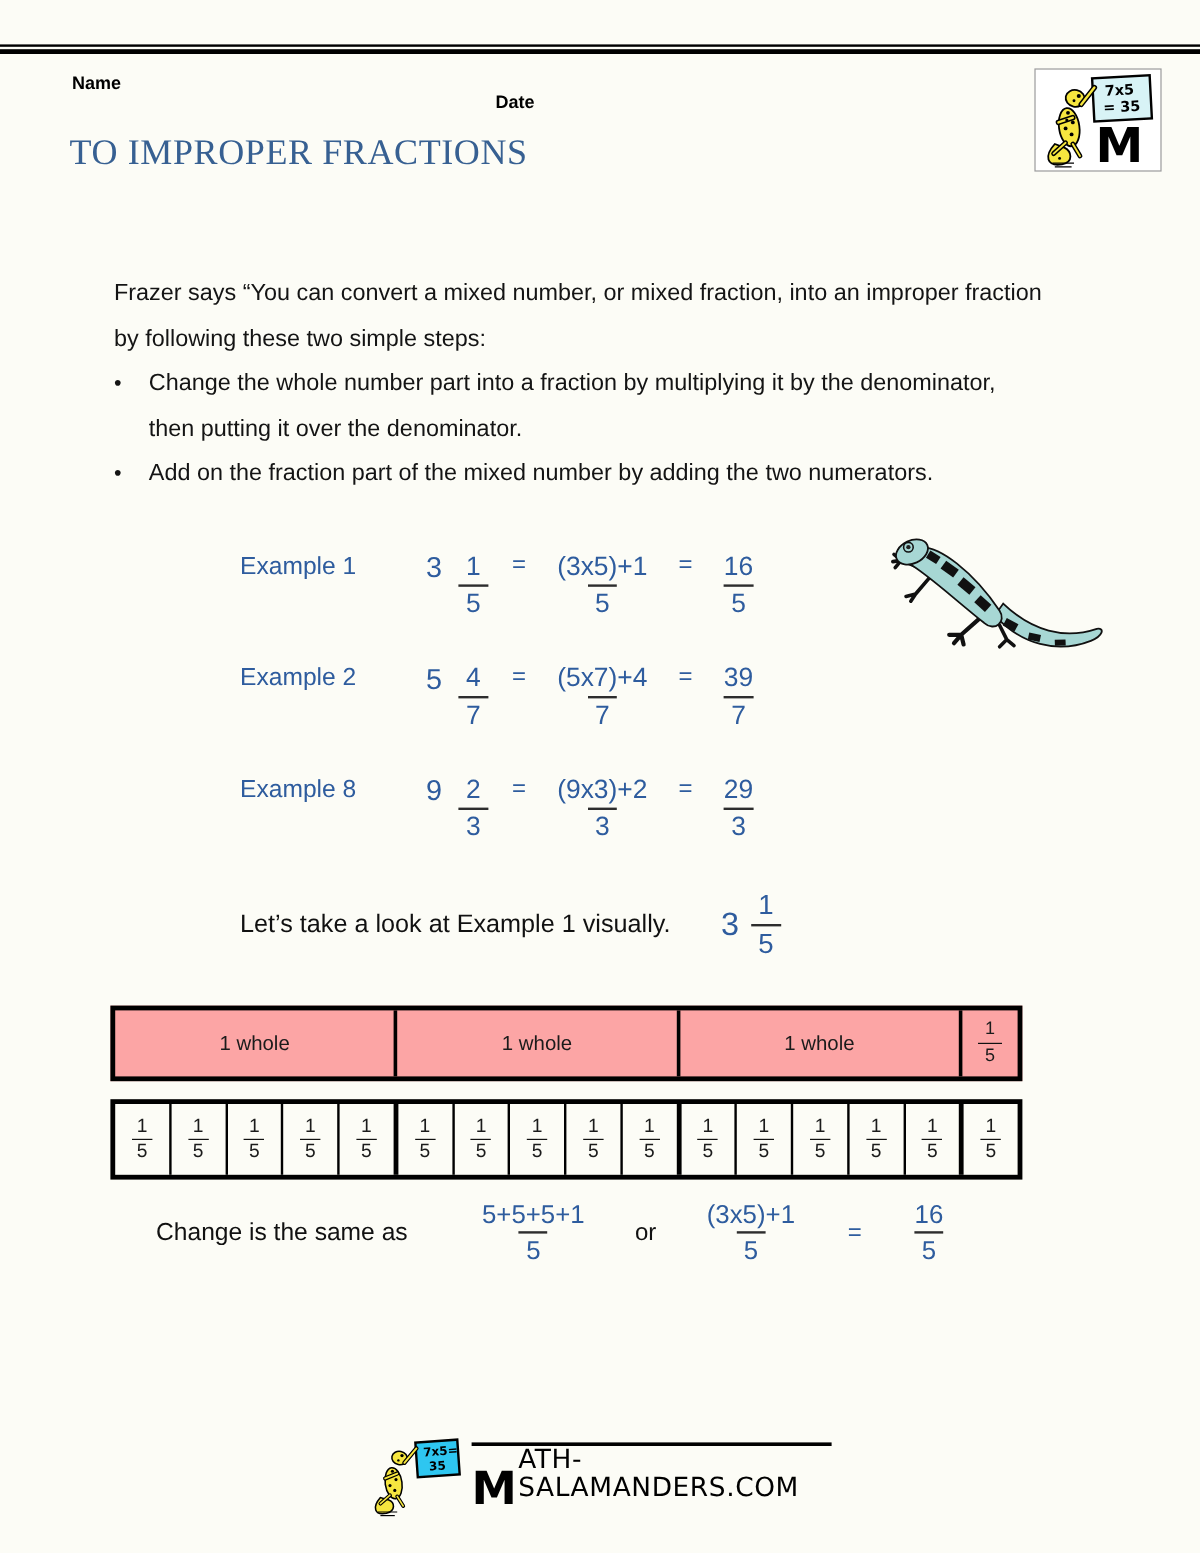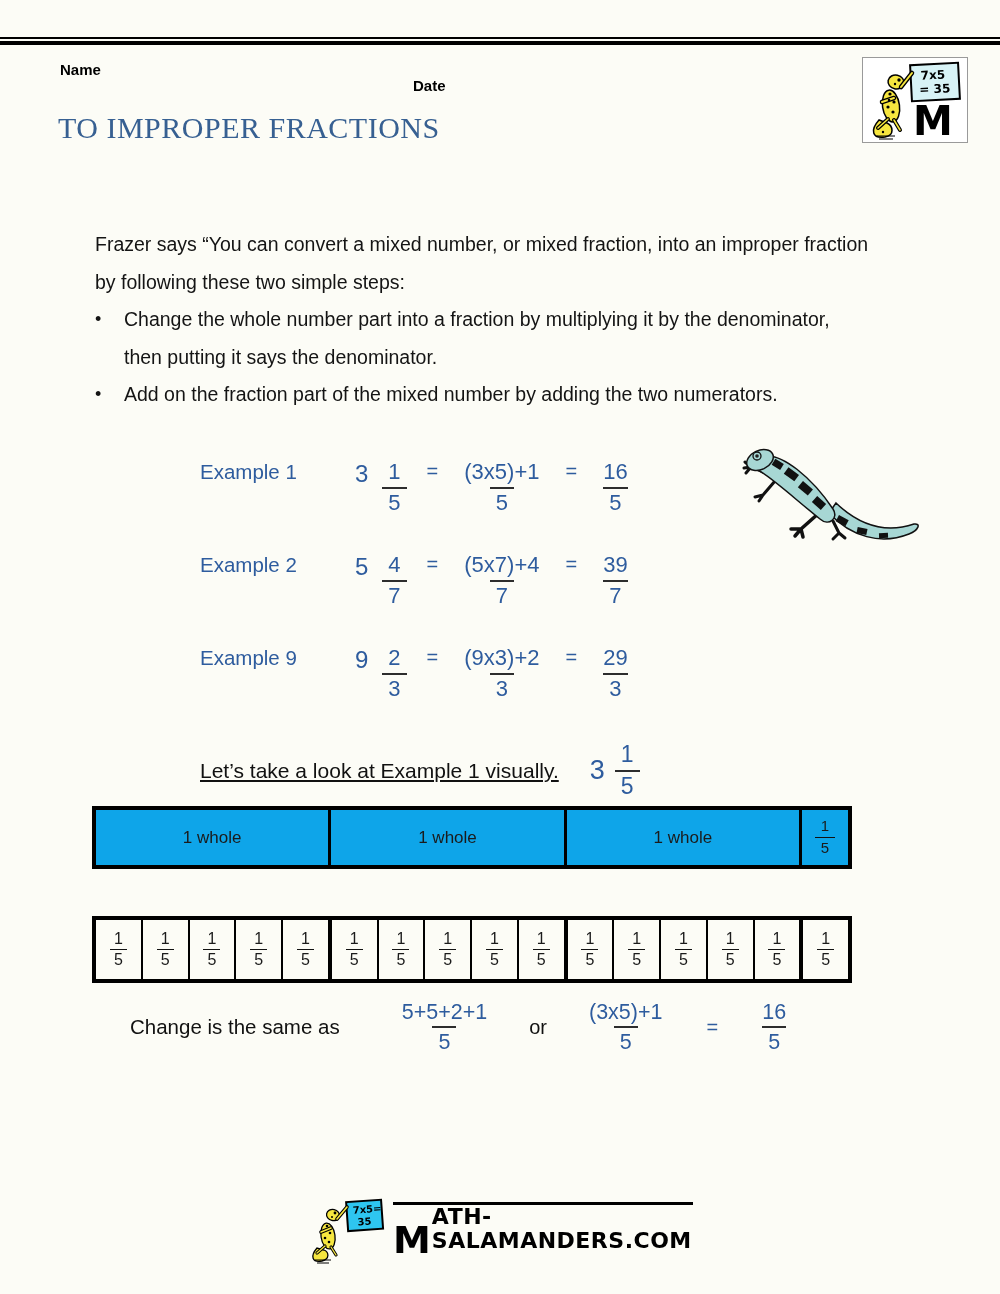--- a/index.html
+++ b/index.html
@@ -39,26 +39,26 @@
   .examples { position:absolute; left:200px; top:460px; width:720px; }
   .ex-row { display:flex; height:74px; margin-bottom:19px; font-size:22px; }
   .ex-label { width:155px; font-size:20.5px; color:#2E5C9E; }
   .ex-whole { font-size:24px; margin-right:14px; }
   .ex-eq { margin:0 20px; font-size:20px; }
   .ex-frac { font-size:22px; }
 
   .salamander-mid { position:absolute; left:733px; top:437px; }
 
   .visual-row { position:absolute; left:200px; top:742px; display:flex; align-items:center; }
-  .visual-lead { font-size:21px; color:#111; margin-right:31px;text-decoration:underline; }
+  .visual-lead { font-size:21px; color:#111; margin-right:42px; }
   .visual-whole { font-size:27px; margin-right:10px; }
   .visual-frac { font-size:23px; }
 
-  .whole-table { position:absolute; left:92px; top:806px; width:760px; height:63px;
-    border:4px solid #000; background:#0ea5e9; display:flex; }
+  .whole-table { position:absolute; left:92px; top:838px; width:760px; height:63px;
+    border:4px solid #000; background:#fca5a5; display:flex; }
   .wcell { flex:1; border-right:3px solid #000; display:flex; align-items:center; justify-content:center; font-size:17px; }
   .endcell { width:46px; display:flex; align-items:center; justify-content:center; font-size:15px; }
   .endcell .den, .fcell .den { border-top:1.5px solid #111; }
 
   .split-caption { position:absolute; left:92px; top:884px; width:760px; text-align:center; font-size:20.5px; color:#0e0e0e; }
 
   .fifths-table { position:absolute; left:92px; top:916px; width:760px; height:67px;
     border:4px solid #000; background:#FCFCF6; display:flex; }
   .fcell { flex:1; display:flex; align-items:center; justify-content:center; border-right:2px solid #000; font-size:16px; }
   .fcell.g { border-right:4px solid #000; }
@@ -72,21 +72,21 @@
   .or-word { margin:0 28px; font-size:20px; color:#111; }
   .same-eq { margin:0 30px; font-size:20px; }
 
   .footer { position:absolute; left:0; right:0; top:1198px; display:flex; justify-content:center; }
   .footer-inner { display:flex; align-items:flex-start; }
   .footer-col { width:300px; margin-left:6px; }
   .tagline { font-size:13.5px; font-weight:bold; color:#000; letter-spacing:0.2px; margin-top:10px; text-align:center; }
   .footer-rule { height:3px; background:#000; margin:4px 0 0; }
   .brand-row { display:flex; align-items:flex-end; margin-top:0; font-family:"DejaVu Sans", sans-serif; color:#000; }
   .brand-m { font-size:38px; font-weight:900; line-height:0.85; margin-right:1px; transform:translateY(3px); }
-  .brand-rest { font-size:22px; font-weight:700; letter-spacing:0.5px; line-height:1.1; }
+  .brand-rest { font-size:22px; font-weight:400; letter-spacing:0.5px; line-height:1.1; }
 </style>
 </head>
 <body>
 
 <div class="page">
 
   <div class="rule-thin"></div>
   <div class="rule-thick"></div>
 
   <div class="hdr-label name-label">Name</div>
@@ -124,21 +124,21 @@
   </div>
 
   <div class="title">
     <div>TO IMPROPER FRACTIONS</div>
   </div>
 
   <div class="intro-block">
     <div>Frazer says “You can convert a mixed number, or mixed fraction, into an improper fraction by following these two simple steps:</div>
     <div class="bullet-row">
       <span class="bullet-dot">•</span>
-      <span class="bullet-text">Change the whole number part into a fraction by multiplying it by the denominator, then putting it says the denominator.</span>
+      <span class="bullet-text">Change the whole number part into a fraction by multiplying it by the denominator, then putting it over the denominator.</span>
     </div>
     <div class="bullet-row">
       <span class="bullet-dot">•</span>
       <span class="bullet-text">Add on the fraction part of the mixed number by adding the two numerators.</span>
     </div>
   </div>
 
   <div class="examples">
 
     <div class="ex-row">
@@ -173,21 +173,21 @@
         <span class="den">7</span>
       </span>
       <span class="ex-eq blue">=</span>
       <span class="frac ex-frac blue">
         <span class="num">39</span>
         <span class="den">7</span>
       </span>
     </div>
 
     <div class="ex-row">
-      <span class="ex-label">Example 9</span>
+      <span class="ex-label">Example 8</span>
       <span class="ex-whole blue">9</span>
       <span class="frac ex-frac blue">
         <span class="num">2</span>
         <span class="den">3</span>
       </span>
       <span class="ex-eq blue">=</span>
       <span class="frac ex-frac blue">
         <span class="num">(9x3)+2</span>
         <span class="den">3</span>
       </span>
@@ -339,21 +339,21 @@
         <span class="frac">
           <span class="num">1</span>
           <span class="den">5</span>
         </span>
       </div>
   </div>
 
   <div class="same-row">
     <span class="same-label">Change is the same as</span>
     <span class="frac same-frac blue">
-      <span class="num">5+5+2+1</span>
+      <span class="num">5+5+5+1</span>
       <span class="den">5</span>
     </span>
     <span class="or-word">or</span>
     <span class="frac same-frac blue">
       <span class="num">(3x5)+1</span>
       <span class="den">5</span>
     </span>
     <span class="same-eq blue">=</span>
     <span class="frac same-frac blue">
       <span class="num">16</span>

